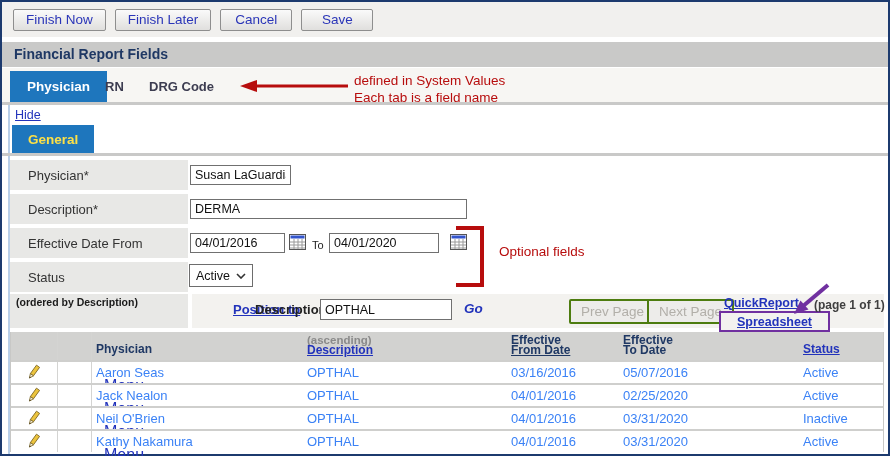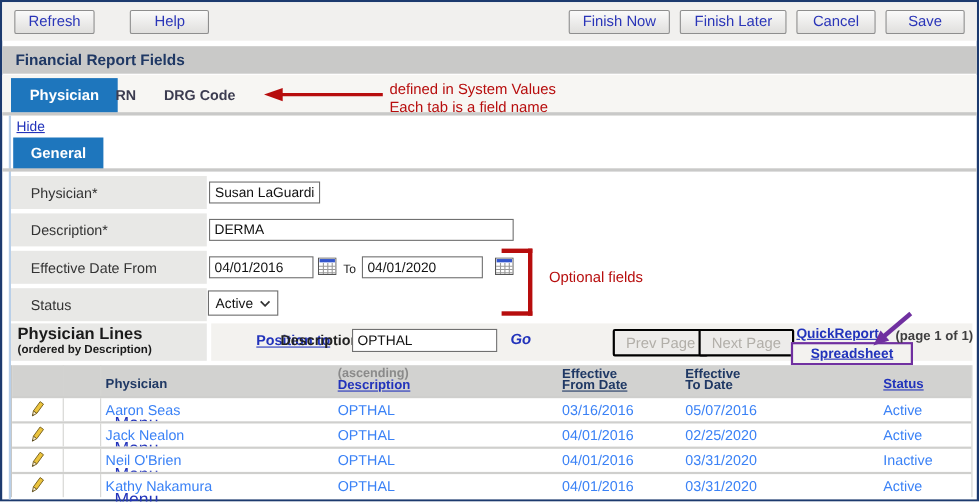--- a/index.html
+++ b/index.html
@@ -5,33 +5,33 @@
   html,body{margin:0;padding:0;}
   body{width:890px;height:456px;overflow:hidden;font-family:"Liberation Sans",sans-serif;background:#fff;}
   .stage{position:relative;width:890px;height:456px;border:2px solid #1c3a6e;box-sizing:border-box;background:#fff;}
   .abs{position:absolute;}
 
   
   .toolbar{left:0;top:0;width:886px;height:35px;background:#f1f0ee;display:flex;align-items:center;justify-content:space-between;padding:0 11px;box-sizing:border-box;}
   .btn-group{display:flex;gap:32px;}
   .btn-group.right{gap:9px;}
   .btn{min-width:72px;height:22px;background:linear-gradient(#fafafa,#e0dfdd);border:1px solid #8e8e8e;border-radius:2px;color:#2a35b8;font-size:13.5px;font-family:"Liberation Sans",sans-serif;padding:0 12px;cursor:pointer;}
-  .btn-disabled{height:25px;background:#edecea;border:2px solid #000000;border-radius:2px;color:#b2afa9;font-size:13.5px;font-family:"Liberation Sans",sans-serif;padding:0 10px;}
+  .btn-disabled{height:25px;background:#edecea;border:2px solid #4d7c0f;border-radius:2px;color:#b2afa9;font-size:13.5px;font-family:"Liberation Sans",sans-serif;padding:0 10px;margin-left:12px;}
 
   
   .hdrbar{left:0;top:40px;width:886px;height:25px;background:#c9c9c8;color:#1f3864;font-size:14px;font-weight:bold;line-height:25px;padding-left:12px;box-sizing:border-box;}
 
   
   .tabsrow{left:0;top:66px;width:886px;height:34px;background:#f7f6f3;border-bottom:3px solid #c9c9c8;}
   .tab-active{left:8px;top:3px;height:31px;line-height:31px;padding:0 17px;background:#1e76bd;color:#fff;font-size:13.5px;font-weight:bold;}
   .tab-plain{top:11px;color:#3c3c50;font-size:13px;font-weight:bold;cursor:pointer;}
   .note-red{color:#b70d0d;font-size:13.5px;line-height:17px;}
 
   .hide-link{left:13px;top:106px;font-size:12.5px;color:#2233bb;text-decoration:underline;cursor:pointer;}
-  .general-tab{left:10px;top:123px;height:29px;line-height:29px;padding:0 16px;background:#1e76bd;color:#ffffff;font-size:13.5px;font-weight:bold;}
+  .general-tab{left:10px;top:123px;height:29px;line-height:29px;padding:0 16px;background:#1e76bd;color:#fde047;font-size:13.5px;font-weight:bold;}
   .divider2{left:0;top:151px;width:886px;height:3px;background:#c9c9c8;}
   .leftline{left:6px;top:103px;width:2px;height:349px;background:#b9cfe8;}
 
   
   .flabel{left:8px;width:178px;height:30px;background:#e8e8e6;color:#333;font-size:13px;display:flex;align-items:center;padding-left:18px;box-sizing:border-box;}
   .txt{border:1px solid #707070;height:20px;font-size:12.5px;font-family:"Liberation Sans",sans-serif;padding:0 4px;box-sizing:border-box;color:#111;}
   .tolabel{font-size:11px;color:#222;}
   .selectbox{left:187px;top:262px;width:64px;height:23px;border:1px solid #6d6d6d;background:#fff;display:flex;align-items:center;justify-content:space-between;padding:0 6px;box-sizing:border-box;font-size:12.5px;color:#111;cursor:pointer;}
 
   .bracket{left:454px;top:224px;width:24px;height:53px;border-top:4px solid #b70d0d;border-right:4px solid #b70d0d;border-bottom:4px solid #b70d0d;}
@@ -62,24 +62,20 @@
   .td{position:absolute;top:3px;font-size:13px;color:#3b82f6;white-space:nowrap;}
   .menu-link{position:absolute;left:50px;top:15px;font-size:16px;margin-left:43px;}
   .pencil{position:absolute;left:15px;top:2px;cursor:pointer;}
 </style>
 </head>
 <body>
 
 <div class="stage">
 
   <div class="abs toolbar">
-    <div class="btn-group">
-      <button class="btn">Refresh</button>
-      <button class="btn">Help</button>
-    </div>
     <div class="btn-group right">
       <button class="btn">Finish Now</button>
       <button class="btn">Finish Later</button>
       <button class="btn">Cancel</button>
       <button class="btn">Save</button>
     </div>
   </div>
 
   <div class="abs hdrbar">Financial Report Fields</div>
 
@@ -130,21 +126,20 @@
     <span>Active</span>
     <svg width="10" height="6" viewBox="0 0 10 6">
       <polyline points="1,1 5,5 9,1" fill="none" stroke="#333" stroke-width="1.6"></polyline>
     </svg>
   </div>
 
   <div class="abs bracket"></div>
   <div class="abs note-red" style="left:497px;top:241px;">Optional fields</div>
 
   <div class="abs pl-label">
-    <div class="pl-title">Physician Lines</div>
     <div class="pl-sub">(ordered by Description)</div>
   </div>
   <div class="abs pl-strip"></div>
   <a class="abs link pos-to">Position to</a>
   <span class="abs desc-lbl">Description</span>
   <input class="abs txt" style="left: 318px; top: 297px; width: 132px; height: 21px;" value="OPTHAL">
   <a class="abs go">Go</a>
   <button class="abs btn-disabled" style="left:555px;top:297px;">Prev Page</button>
   <button class="abs btn-disabled" style="left:633px;top:297px;">Next Page</button>
   <a class="abs link qr">QuickReport</a>

